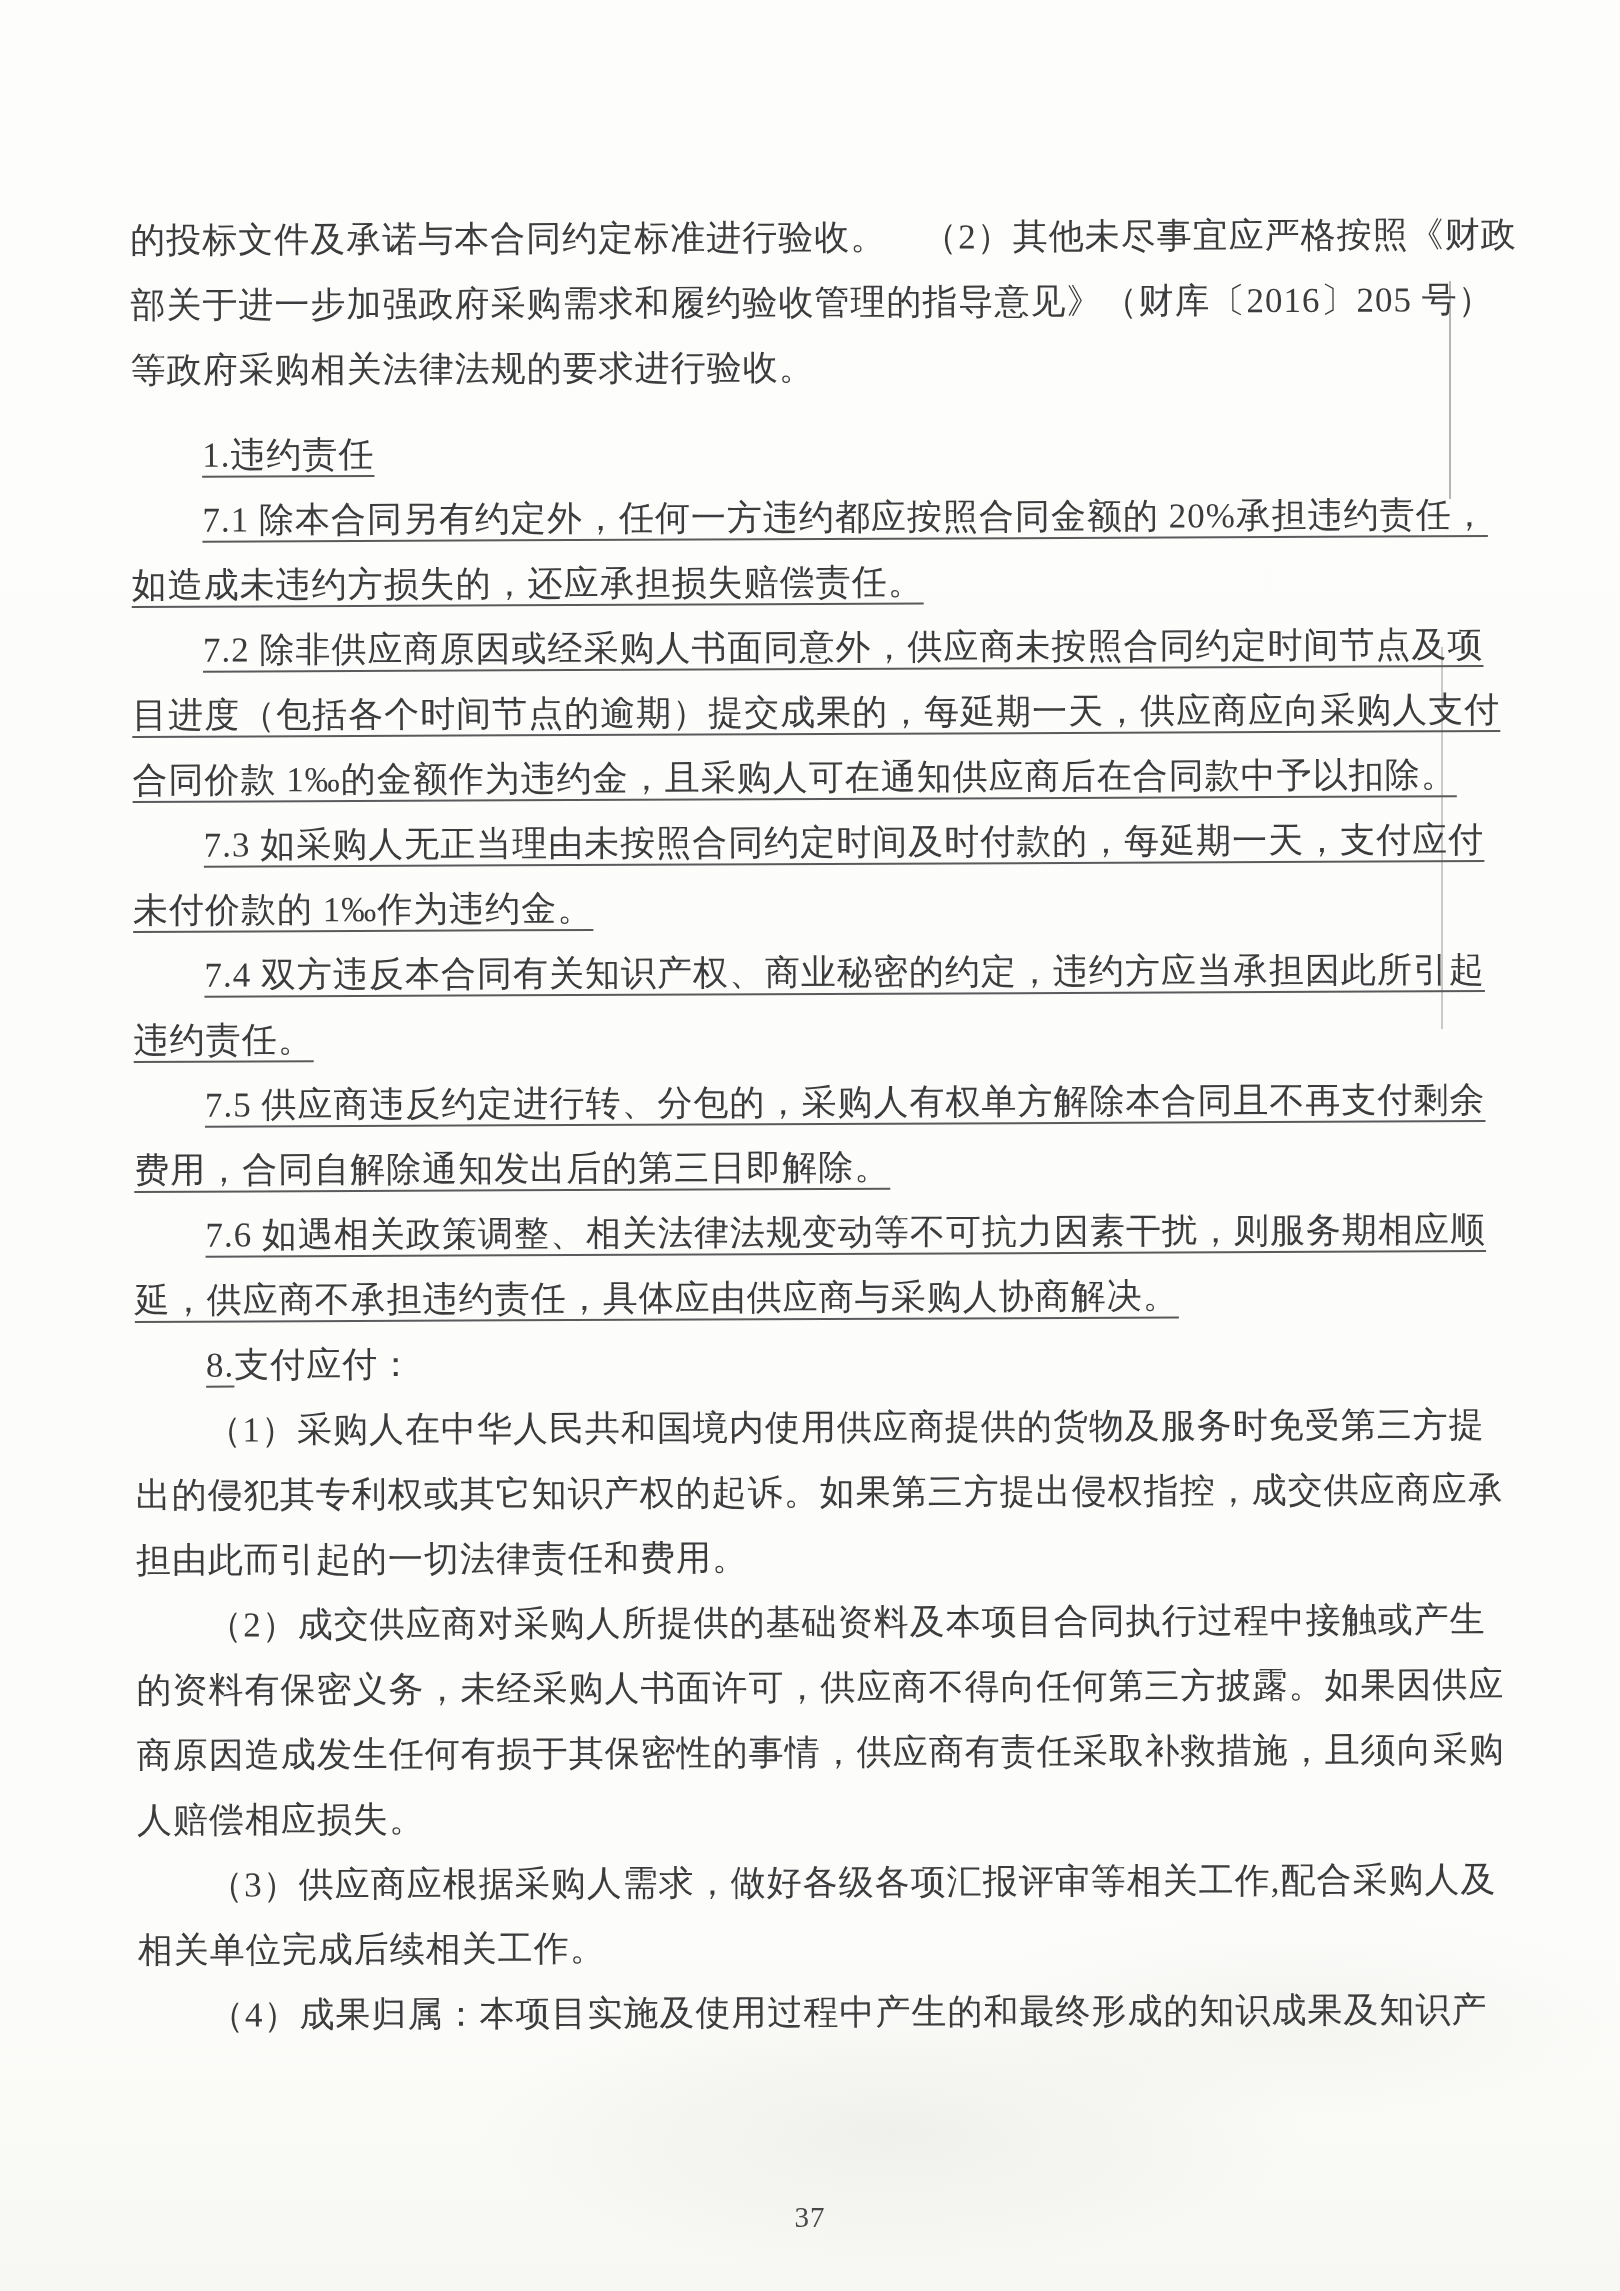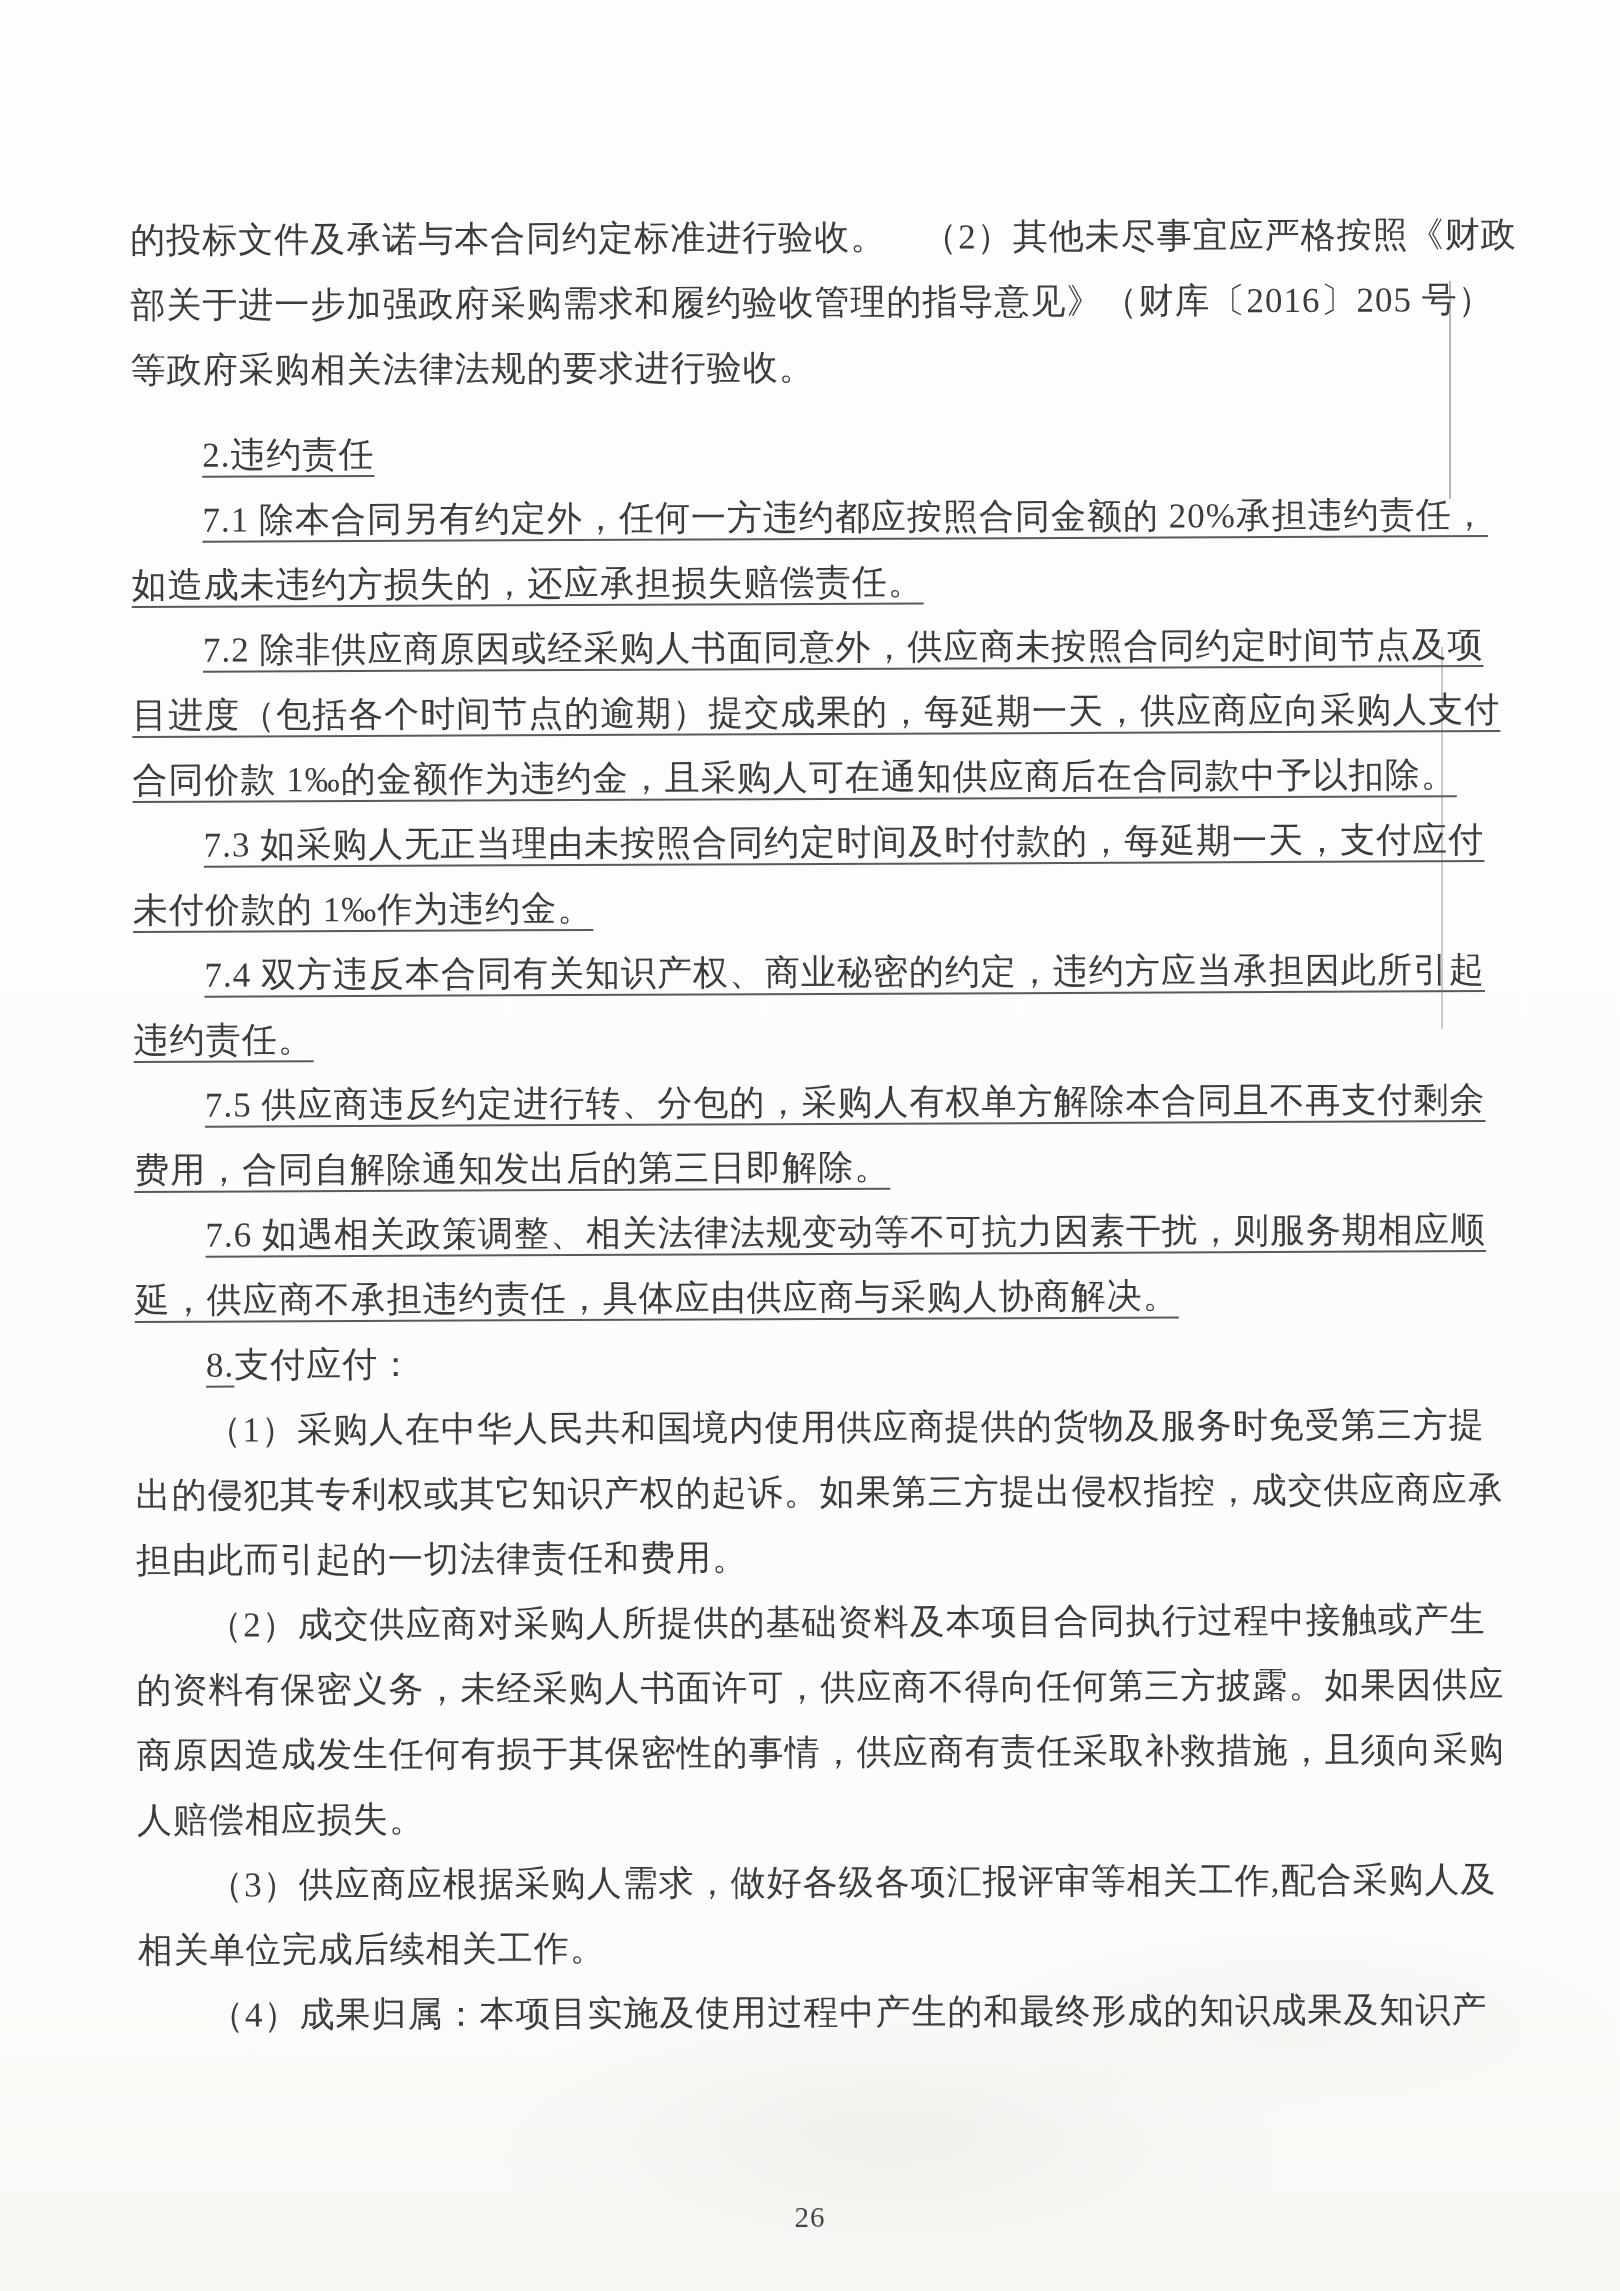--- a/index.html
+++ b/index.html
@@ -74,21 +74,21 @@
 </head>
 <body>
 
 <div class="page">
   <div class="artifact-line-1"></div>
   <div class="artifact-line-2"></div>
   <div class="content" id="doc-content">
       <div class="line"><span>的投标文件及承诺与本合同约定标准进行验收。　（2）其他未尽事宜应严格按照《财政</span></div>
       <div class="line"><span>部关于进一步加强政府采购需求和履约验收管理的指导意见》（财库〔2016〕205 号）</span></div>
       <div class="line"><span>等政府采购相关法律法规的要求进行验收。</span></div>
-      <div class="line indent gap"><span class="u">2.违约责任</span></div>
+      <div class="line indent gap"><span class="u">1.违约责任</span></div>
       <div class="line indent"><span class="u">7.1 除本合同另有约定外，任何一方违约都应按照合同金额的 20%承担违约责任，</span></div>
       <div class="line"><span class="u">如造成未违约方损失的，还应承担损失赔偿责任。</span></div>
       <div class="line indent"><span class="u">7.2 除非供应商原因或经采购人书面同意外，供应商未按照合同约定时间节点及项</span></div>
       <div class="line"><span class="u">目进度（包括各个时间节点的逾期）提交成果的，每延期一天，供应商应向采购人支付</span></div>
       <div class="line"><span class="u">合同价款 1‰的金额作为违约金，且采购人可在通知供应商后在合同款中予以扣除。</span></div>
       <div class="line indent"><span class="u">7.3 如采购人无正当理由未按照合同约定时间及时付款的，每延期一天，支付应付</span></div>
       <div class="line"><span class="u">未付价款的 1‰作为违约金。</span></div>
       <div class="line indent"><span class="u">7.4 双方违反本合同有关知识产权、商业秘密的约定，违约方应当承担因此所引起</span></div>
       <div class="line"><span class="u">违约责任。</span></div>
       <div class="line indent"><span class="u">7.5 供应商违反约定进行转、分包的，采购人有权单方解除本合同且不再支付剩余</span></div>
@@ -100,15 +100,15 @@
       <div class="line"><span>出的侵犯其专利权或其它知识产权的起诉。如果第三方提出侵权指控，成交供应商应承</span></div>
       <div class="line"><span>担由此而引起的一切法律责任和费用。</span></div>
       <div class="line indent"><span>（2）成交供应商对采购人所提供的基础资料及本项目合同执行过程中接触或产生</span></div>
       <div class="line"><span>的资料有保密义务，未经采购人书面许可，供应商不得向任何第三方披露。如果因供应</span></div>
       <div class="line"><span>商原因造成发生任何有损于其保密性的事情，供应商有责任采取补救措施，且须向采购</span></div>
       <div class="line"><span>人赔偿相应损失。</span></div>
       <div class="line indent"><span>（3）供应商应根据采购人需求，做好各级各项汇报评审等相关工作,配合采购人及</span></div>
       <div class="line"><span>相关单位完成后续相关工作。</span></div>
       <div class="line indent"><span>（4）成果归属：本项目实施及使用过程中产生的和最终形成的知识成果及知识产</span></div>
     </div>
-  <div class="page-number">26</div>
+  <div class="page-number">37</div>
 </div>
 
 
 </body></html>

